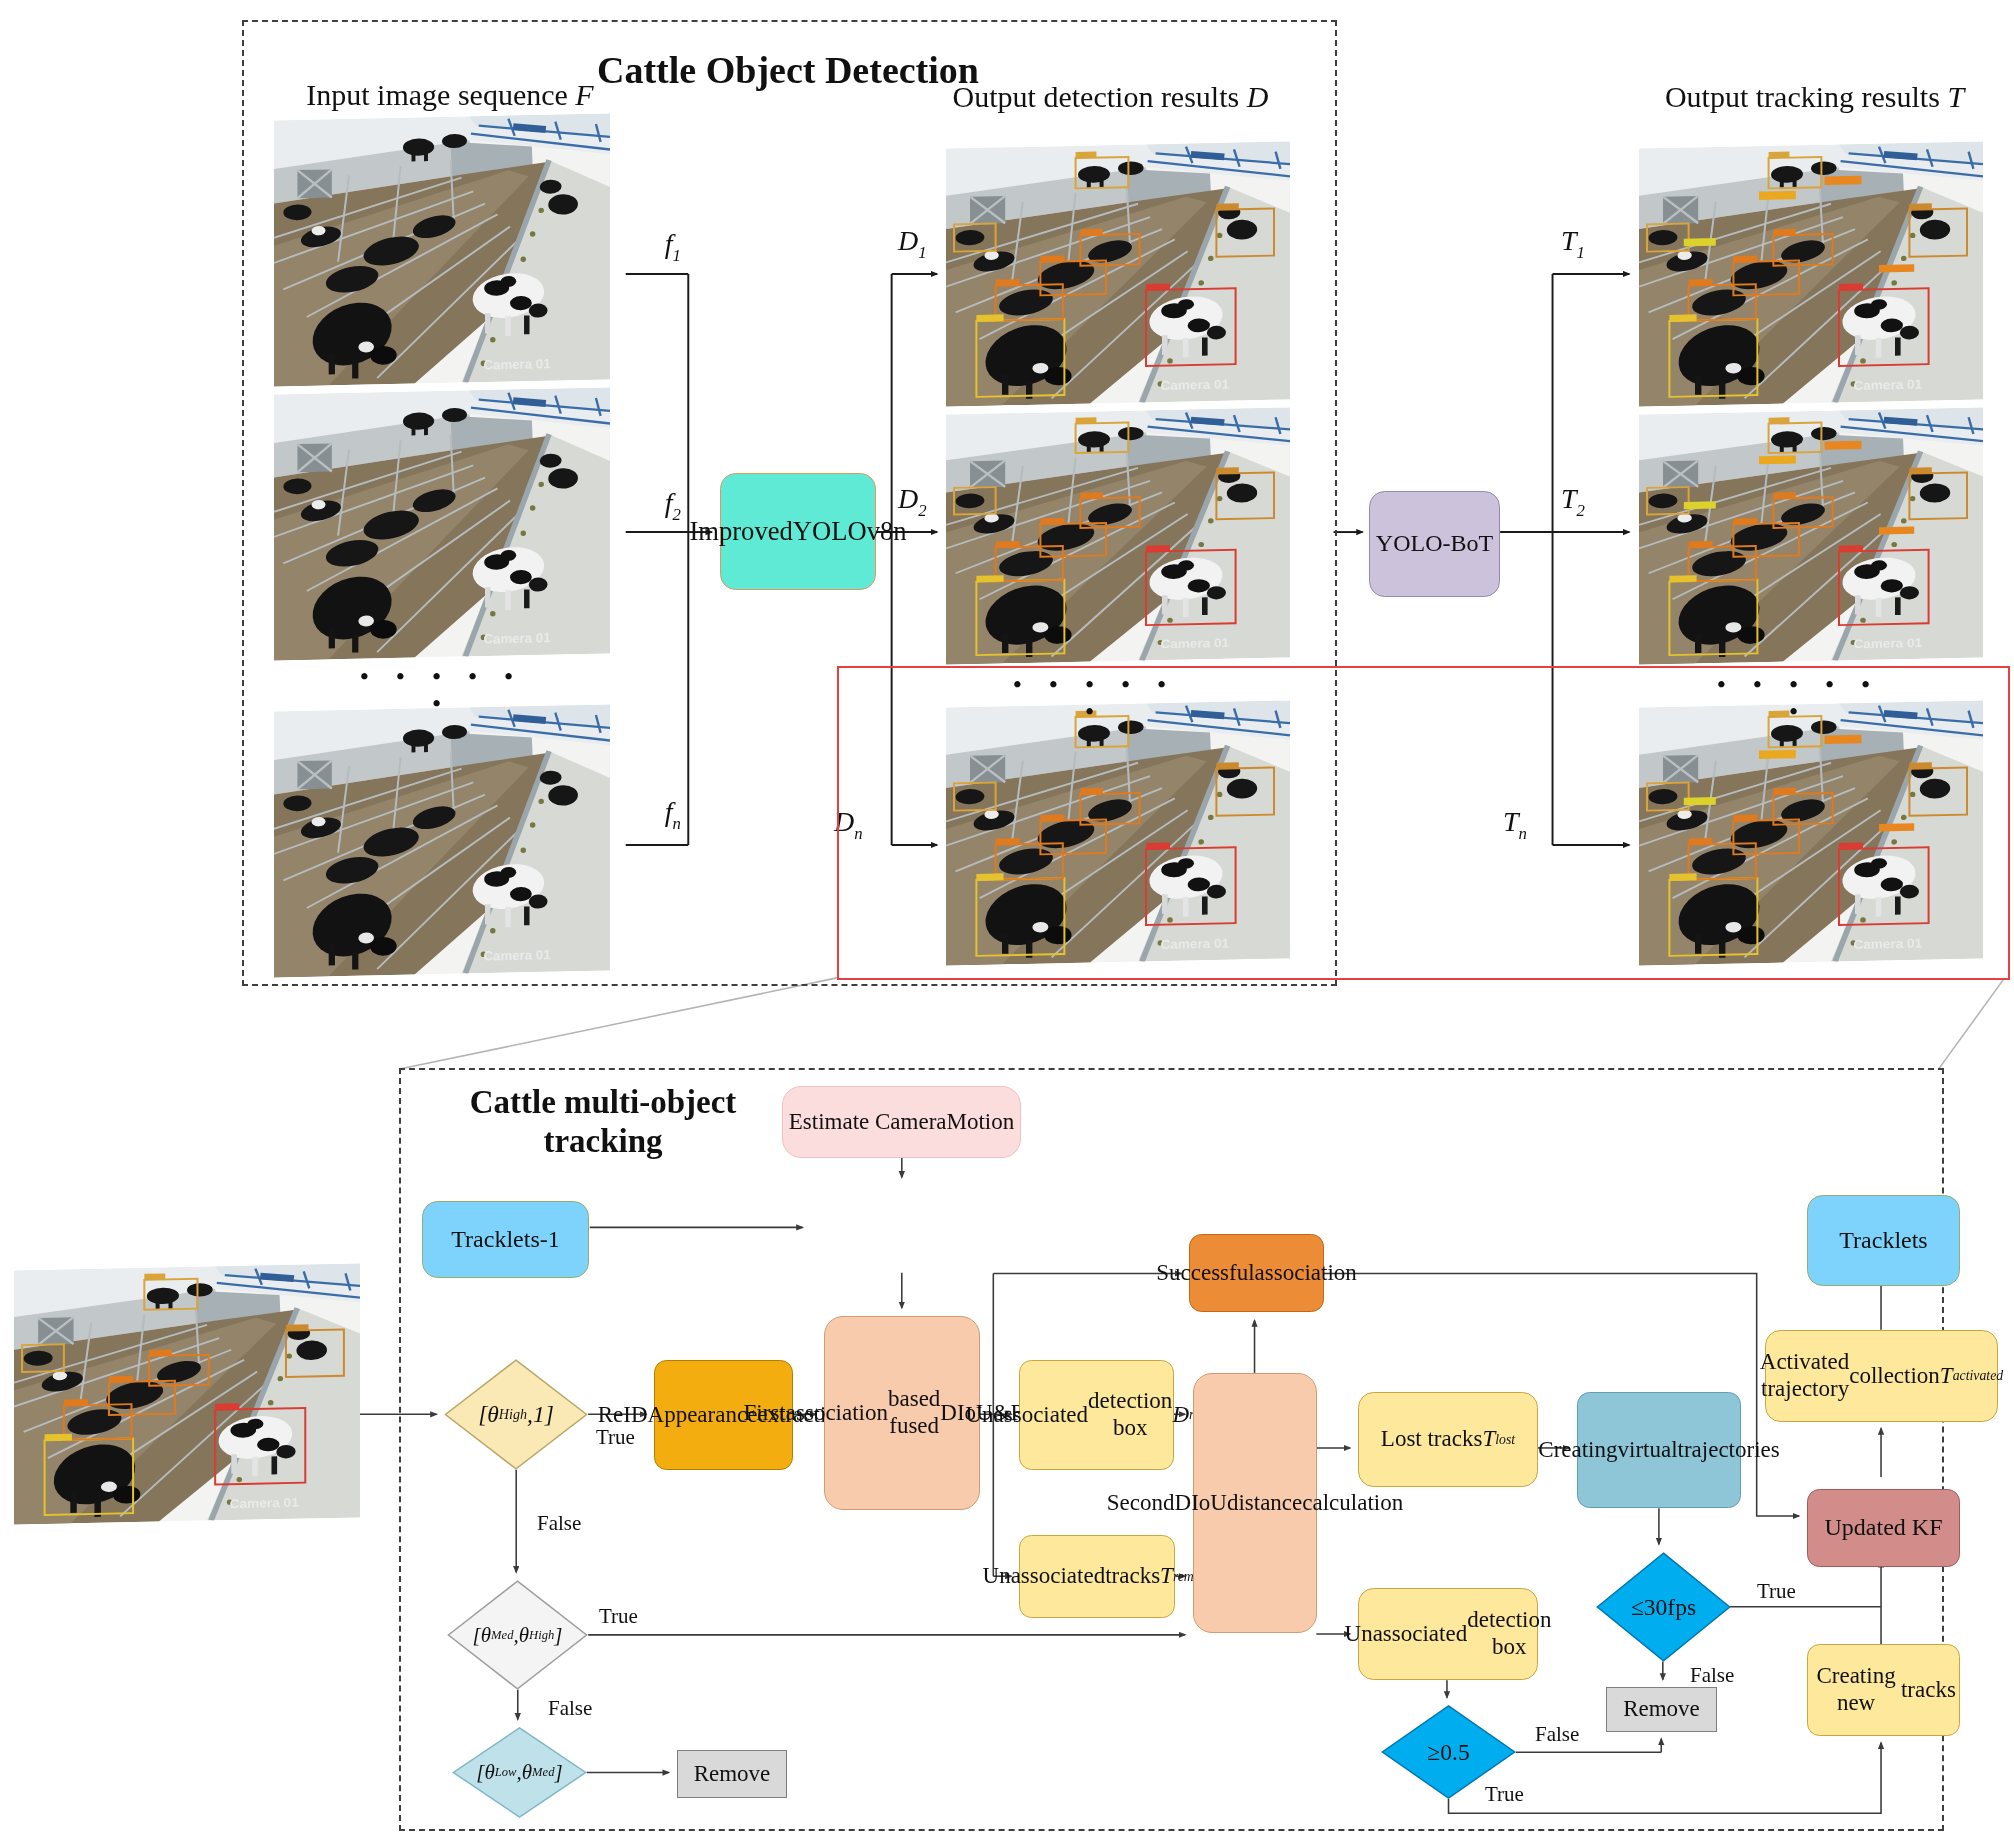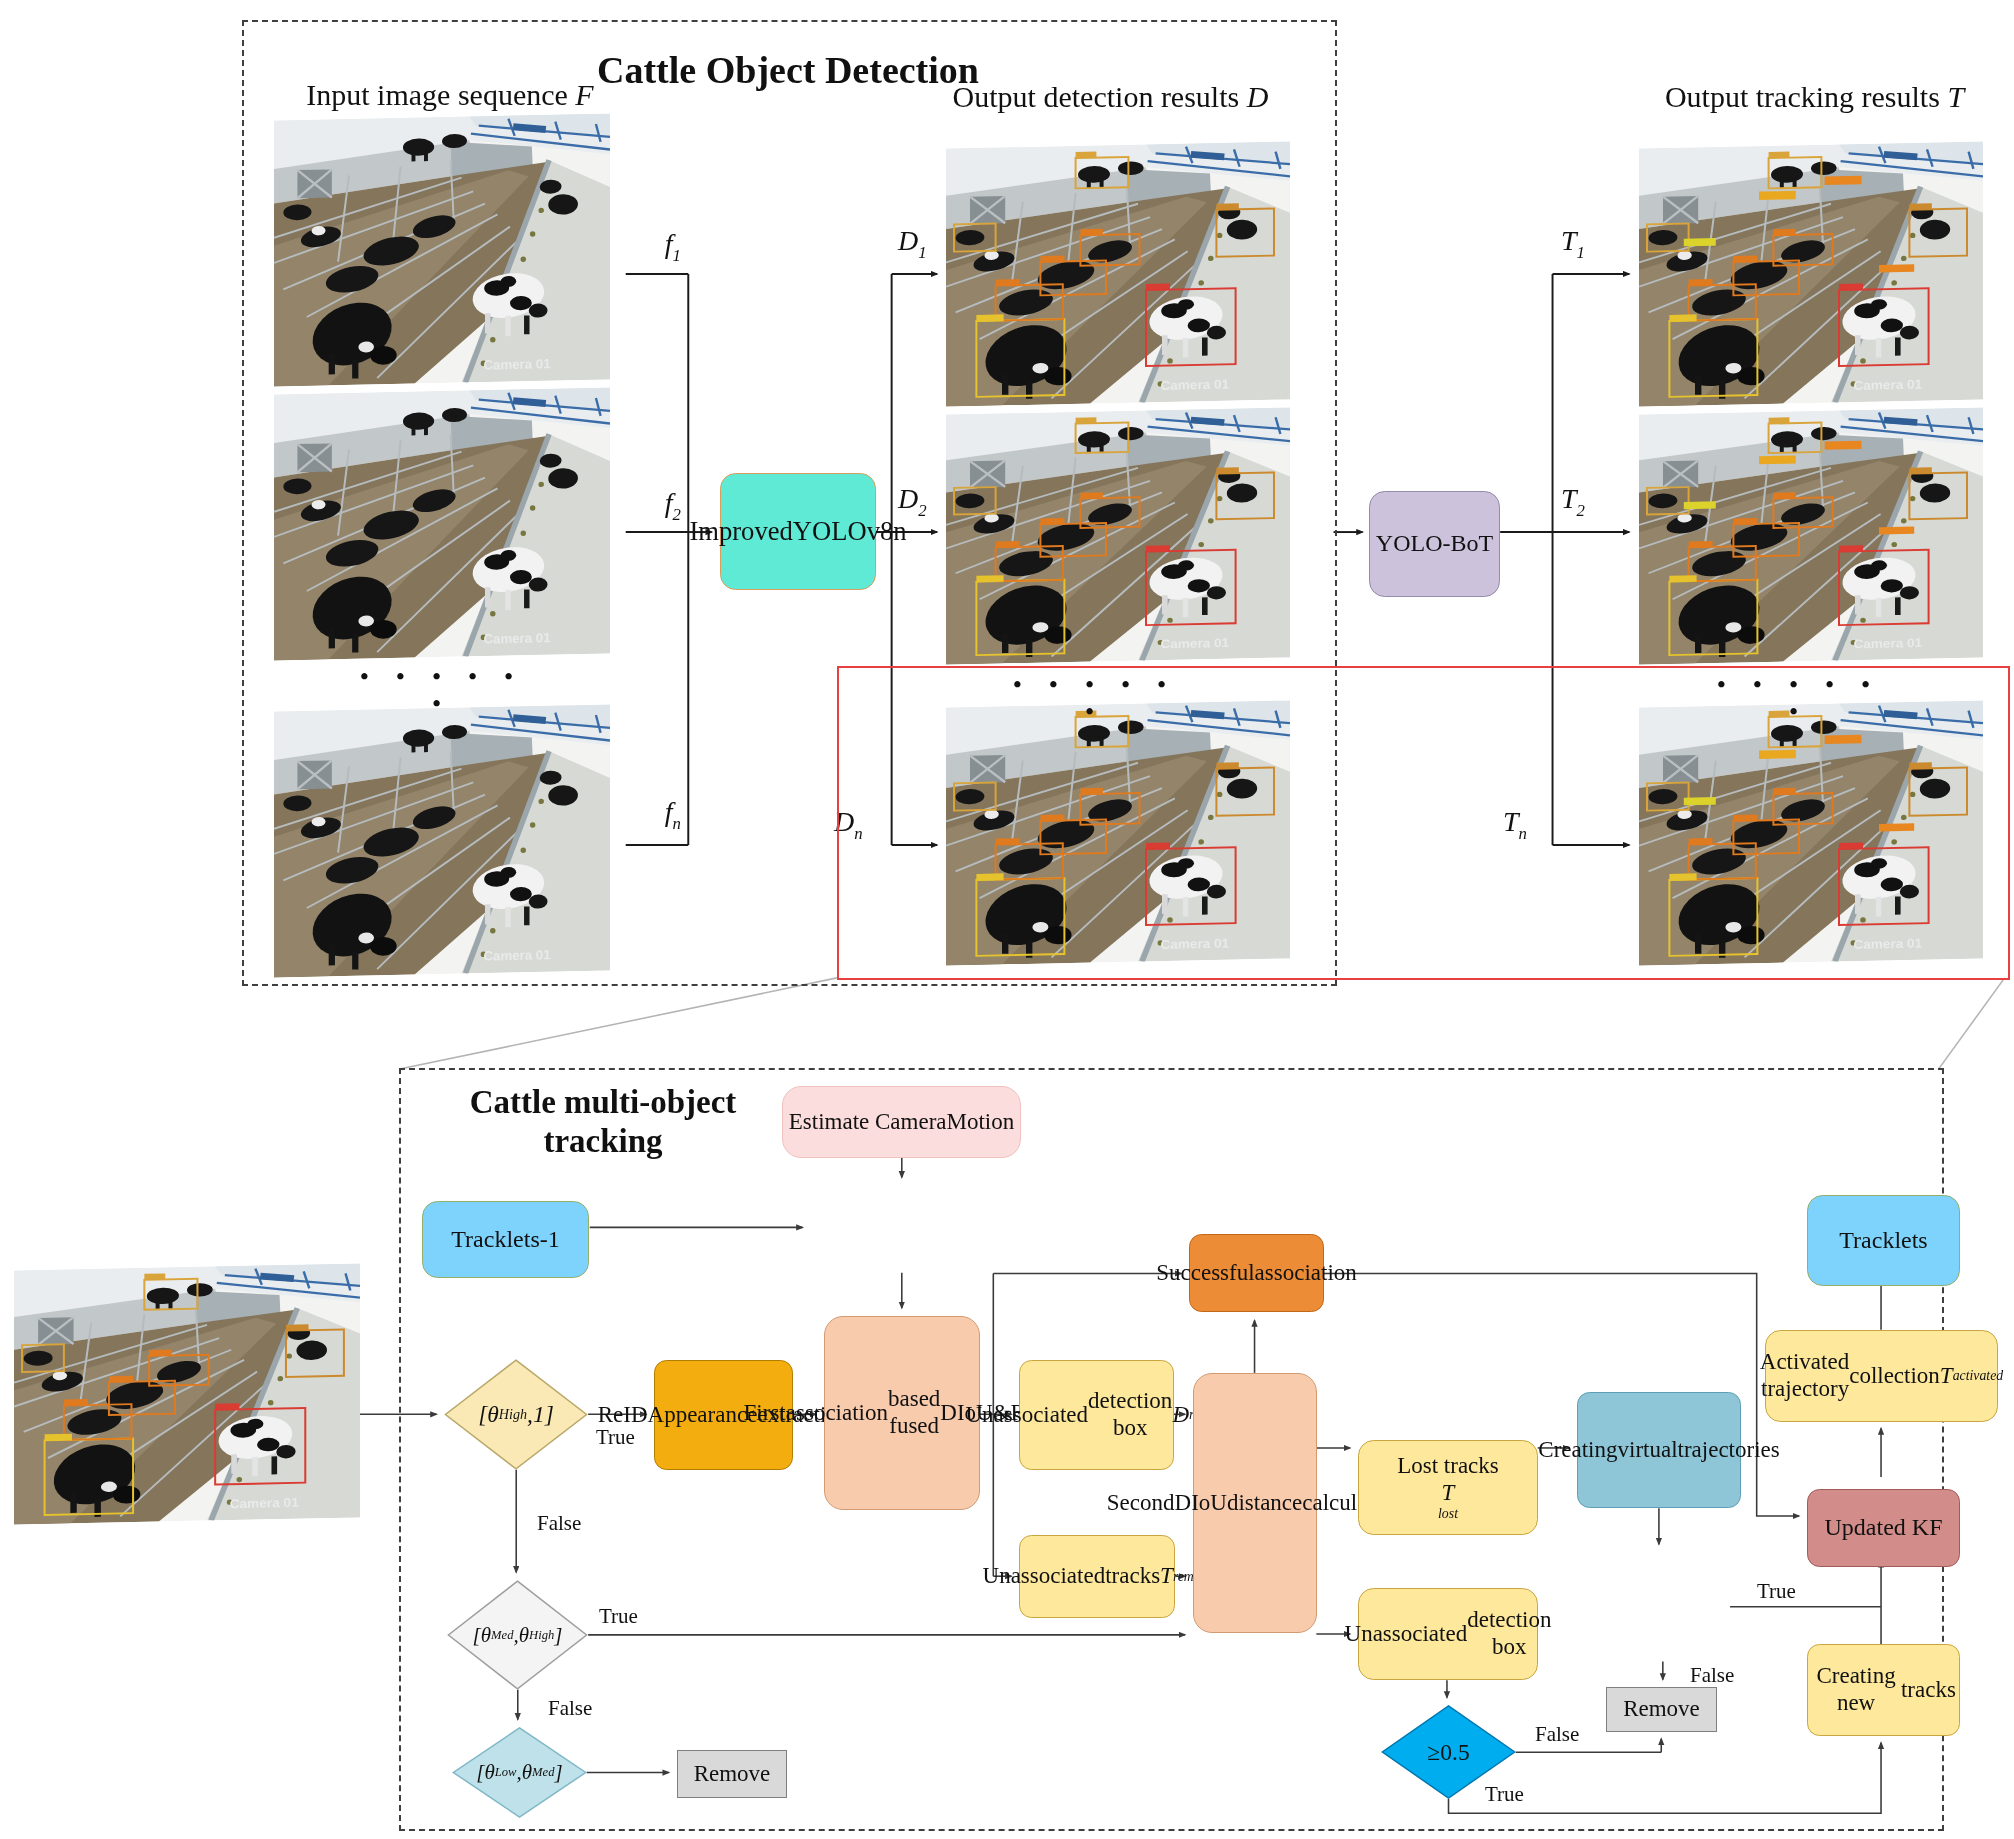--- a/index.html
+++ b/index.html
@@ -1101,21 +1101,21 @@
     </div>
   <div class="node c-peach r24" style="left:1193px;top:1373px;width:124px;height:260px;">
       <span>Second</span>
       <br>
       <span>DIoU</span>
       <br>
       <span>distance</span>
       <br>
       <span>calculation</span>
     </div>
-  <div class="node c-yellow r20" style="left:1358px;top:1440px;width:180px;height:95px;flex-direction:column;">
+  <div class="node c-yellow r20" style="left:1358px;top:1392px;width:180px;height:95px;">
       <span>Lost tracks </span>
       <span class="it">T</span>
       <span class="subs">lost</span>
     </div>
   <div class="node c-blue r16" style="left:1577px;top:1392px;width:164px;height:116px;">
       <span>Creating</span>
       <br>
       <span>virtual</span>
       <br>
       <span>trajectories</span>
@@ -1169,20 +1169,26 @@
         <polygon points="50,1 99,50 50,99 1,50" stroke-width="1.5" vector-effect="non-scaling-stroke"></polygon>
       </svg>
     <div class="dlabel" style="font-size:21px;">
         <span class="it">[θ</span>
         <span class="subs">Low</span>
         <span class="it">,θ</span>
         <span class="subs">Med</span>
         <span class="it">]</span>
       </div>
   </div>
+  <div class="diamond d-cyan" style="left:1596px;top:1552px;width:135px;height:110px;">
+    <svg viewBox="0 0 100 100" preserveAspectRatio="none">
+        <polygon points="50,1 99,50 50,99 1,50" stroke-width="1.5" vector-effect="non-scaling-stroke"></polygon>
+      </svg>
+    <div class="dlabel">≤30fps</div>
+  </div>
   <div class="diamond d-cyan" style="left:1381px;top:1705px;width:135px;height:94px;">
     <svg viewBox="0 0 100 100" preserveAspectRatio="none">
         <polygon points="50,1 99,50 50,99 1,50" stroke-width="1.5" vector-effect="non-scaling-stroke"></polygon>
       </svg>
     <div class="dlabel">≥0.5</div>
   </div>
 
   <div class="elabel" style="left:596px;top:1425px;">True</div>
   <div class="elabel" style="left:537px;top:1511px;">False</div>
   <div class="elabel" style="left:599px;top:1604px;">True</div>

